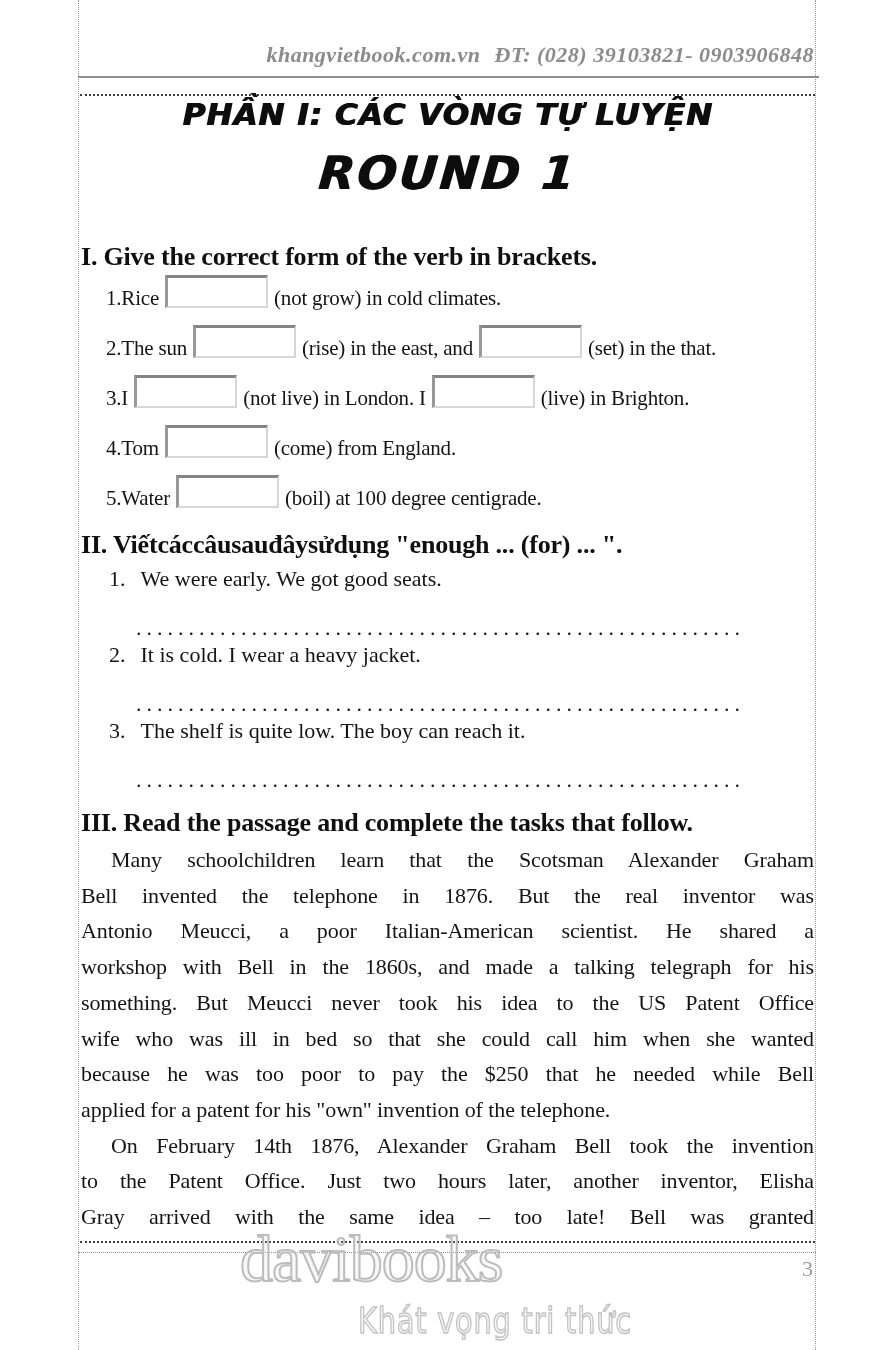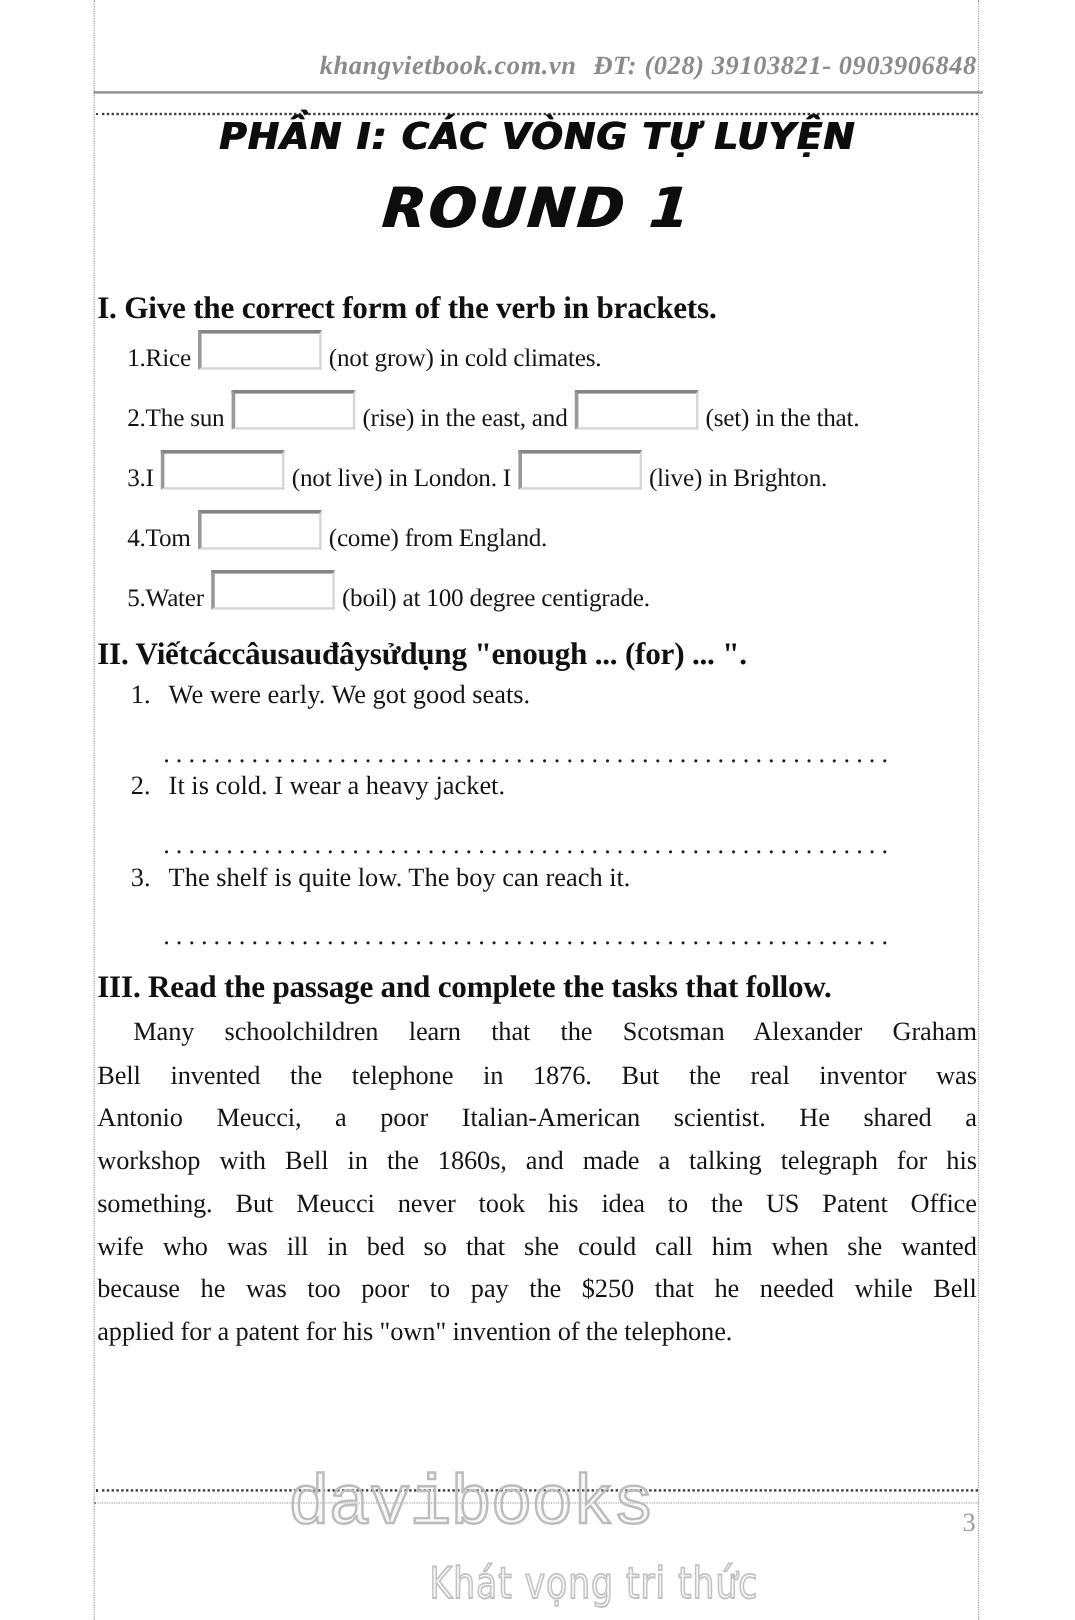--- a/index.html
+++ b/index.html
@@ -104,22 +104,22 @@
   .footer-rule {
     position: absolute; top: 1252px; left: 78px; width: 738px; height: 0;
     border-top: 1px dotted #8d8d8d;
   }
   .page-number {
     position: absolute; left: 793px; top: 1256px; width: 20px;
     font-size: 22px; color: #9a9a9a; text-align: right;
   }
   .wm1 {
     position: absolute; left: 240px; top: 1226px;
-    font-family: Liberation Mono, monospace;
-    font-size: 58px; line-height: 1; letter-spacing: -1px;
+    font-family: Liberation Serif, serif;
+    font-size: 66px; line-height: 1; letter-spacing: -1px;
     color: rgba(215,215,215,0.18);
     -webkit-text-stroke: 2px #bcbcbc;
     pointer-events: none;
   }
   .wm2 {
     position: absolute; left: 358px; top: 1303px;
     font-family: "DejaVu Sans", sans-serif;
     font-size: 36px; line-height: 1; letter-spacing: 1px;
     color: rgba(215,215,215,0.18);
     -webkit-text-stroke: 1.5px #c2c2c2;
@@ -191,20 +191,25 @@
       <div class="pline indent">Many schoolchildren learn that the Scotsman Alexander Graham</div>
       <div class="pline">Bell invented the telephone in 1876. But the real inventor was</div>
       <div class="pline">Antonio Meucci, a poor Italian-American scientist. He shared a</div>
       <div class="pline">workshop with Bell in the 1860s, and made a talking telegraph for his</div>
       <div class="pline">something. But Meucci never took his idea to the US Patent Office</div>
       <div class="pline">wife who was ill in bed so that she could call him when she wanted</div>
       <div class="pline">because he was too poor to pay the $250 that he needed while Bell</div>
       <div class="pline noj">applied for a patent for his "own" invention of the telephone.</div>
     </div>
 
+    <div class="passage" style="margin-top:0;">
+      <div class="pline indent">On February 14th 1876, Alexander Graham Bell took the invention</div>
+      <div class="pline">to the Patent Office. Just two hours later, another inventor, Elisha</div>
+      <div class="pline">Gray arrived with the same idea – too late! Bell was granted</div>
+    </div>
 
   </div>
 
   <div class="footer-rule"></div>
   <div class="page-number">3</div>
 
   <div class="wm1">davibooks</div>
   <div class="wm2">Khát vọng tri thức</div>
 
 </div>

